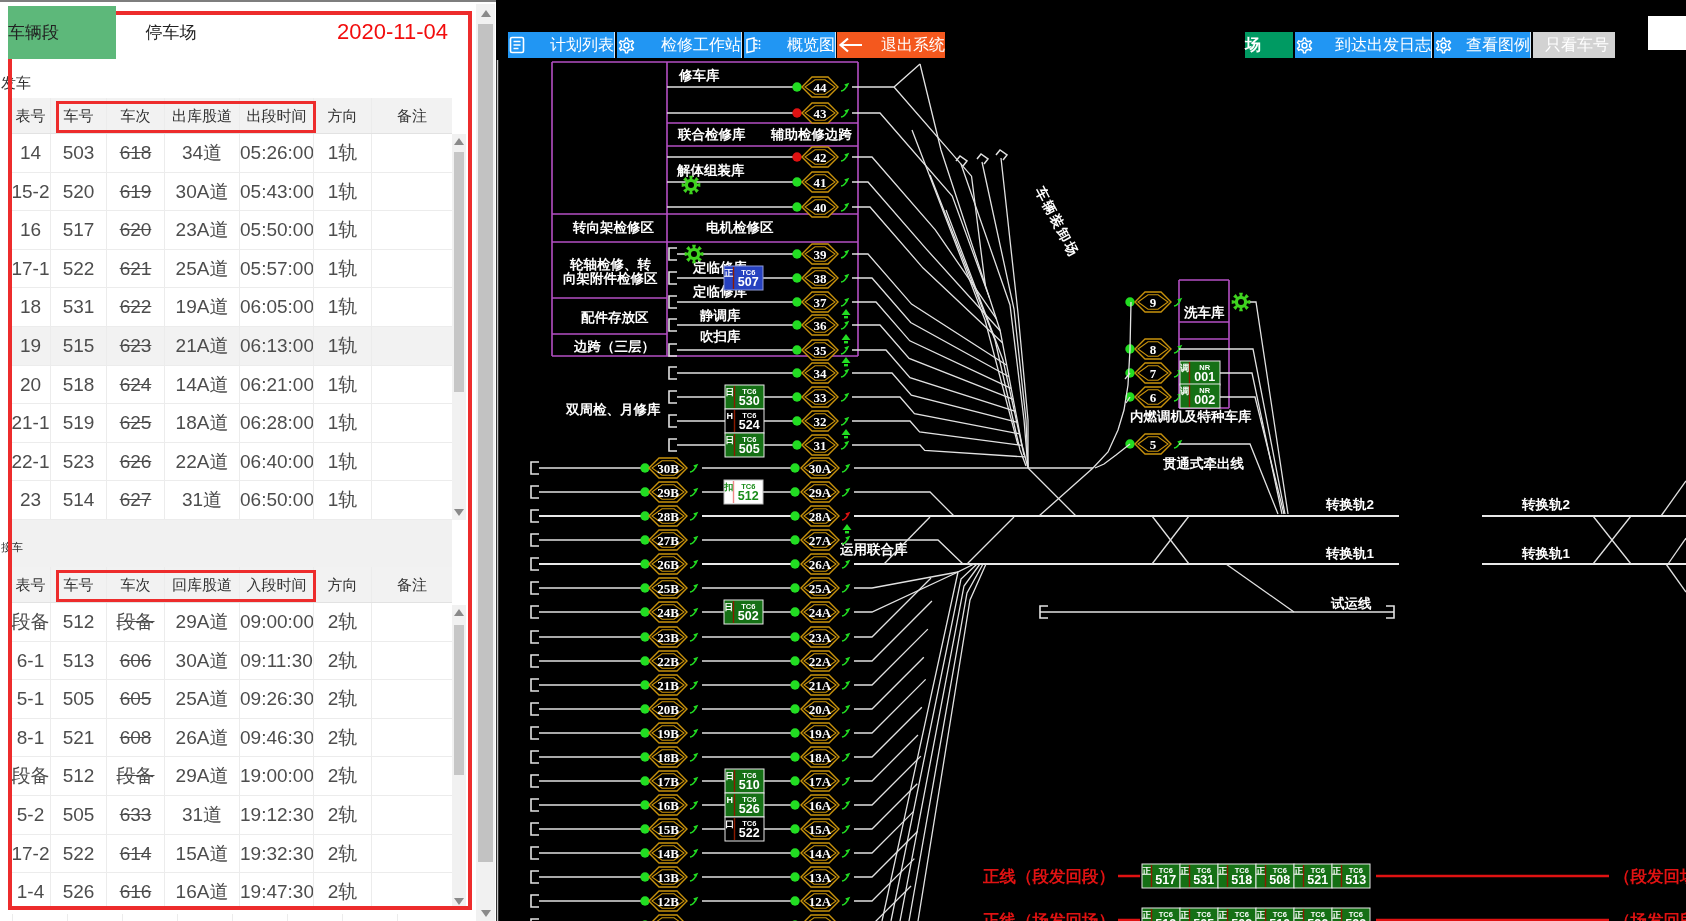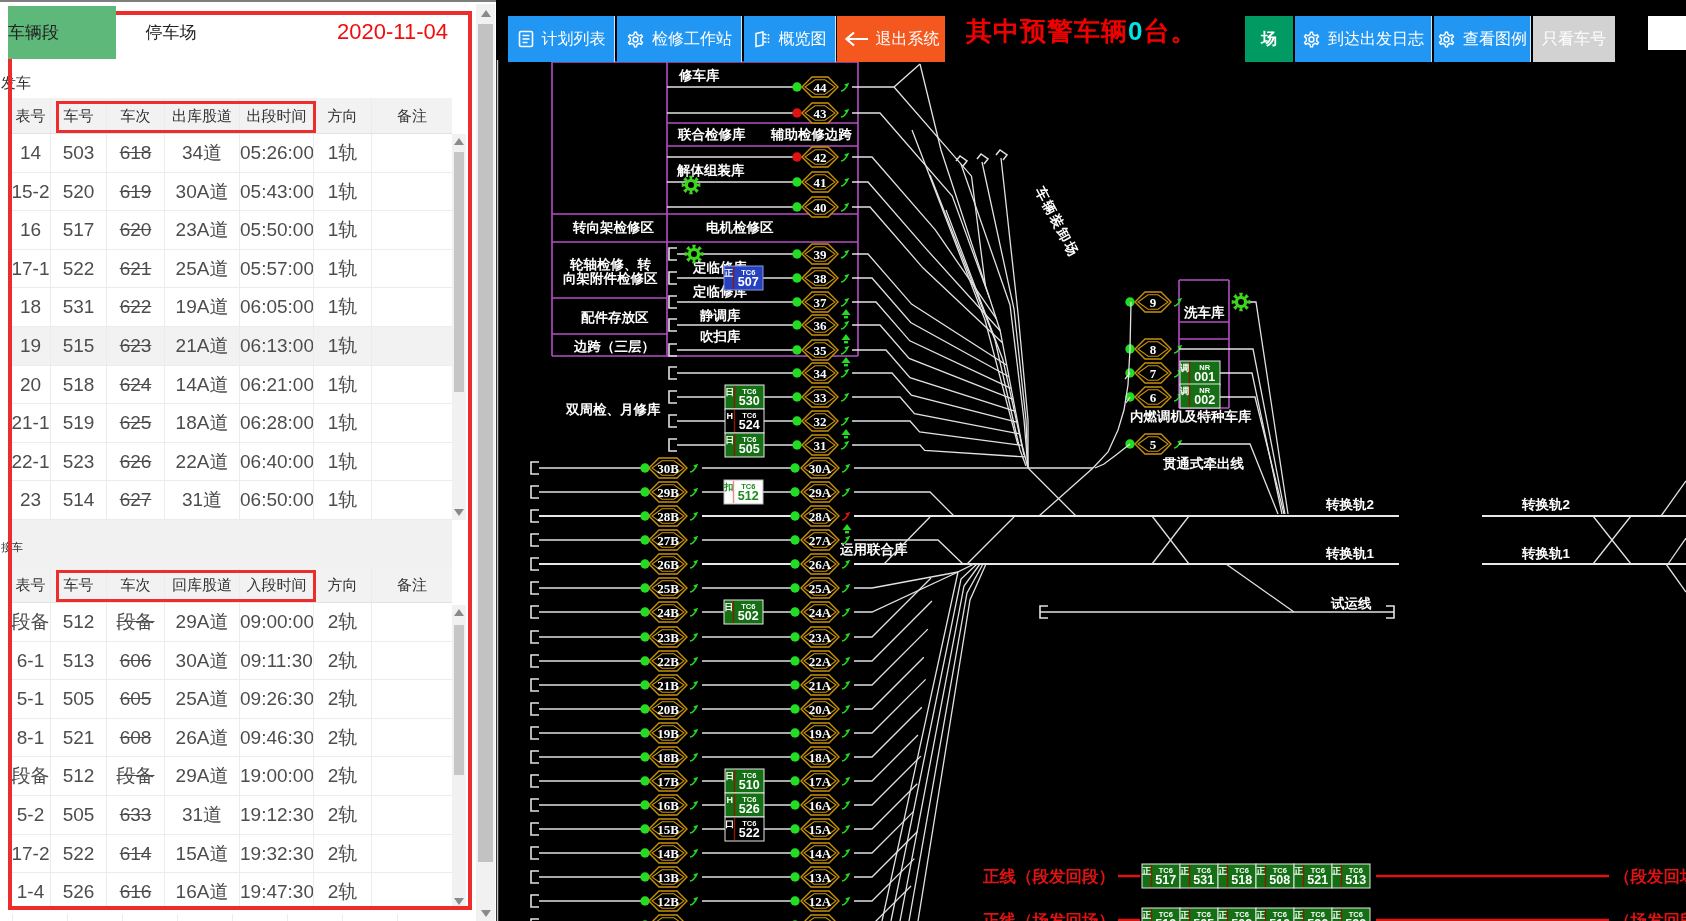--- a/index.html
+++ b/index.html
@@ -25,21 +25,21 @@
 #partialrow{position:absolute;left:12px;top:912px;width:440px;height:9px;background:#fff;z-index:4;background-image:linear-gradient(90deg,#ececec 1px,transparent 1px);background-size:55px 9px}
 .tsb{position:absolute;left:452px;width:14px;background:#f1f1f1;z-index:2}
 .tsb .thumb{position:absolute;left:2px;width:10px;background:#c6c6c6}
 .arr{position:absolute;left:2px;width:0;height:0;border-left:5px solid transparent;border-right:5px solid transparent}
 .arr.up{border-bottom:7px solid #8a8a8a}
 .arr.dn{border-top:7px solid #8a8a8a}
 #outersb{position:absolute;left:476px;top:2px;width:19px;height:919px;background:#f1f1f1;z-index:6}
 #outersb .arr{left:4.5px}
 #outersb .othumb{position:absolute;left:2px;top:20px;width:15px;height:838px;background:#c2c2c2}
 #topbar{position:absolute;left:0;top:0;width:1686px;height:60px;z-index:4}
-.btn{position:absolute;top:16px;height:46px;color:#fff;font-size:16px;display:flex;align-items:center;justify-content:center}
+.btn{position:absolute;top:32px;height:26px;color:#fff;font-size:16px;display:flex;align-items:center;justify-content:space-between}
 .btn svg{margin-right:7px}
 .btn.blue{background:#2196f3;border-right:1px solid #cfe7fb}
 .btn.orange{background:#f4581e}
 .btn.teal{background:#009a62;font-weight:bold}
 .btn.graybtn{background:#d2d2d2}
 #warn{position:absolute;left:966px;top:14px;color:#f20000;font-size:26px;font-weight:bold;letter-spacing:1px}
 #zero{color:#00e5e5}
 #whitebox{position:absolute;left:1648px;top:16px;width:38px;height:34px;background:#fff}
 </style></head>
 <body>
@@ -770,40 +770,39 @@
           <circle cx="15.5" cy="12.2" r="0.9" fill="#fff"></circle>
         </svg>
         <span>概览图</span>
       </div>
   <div class="btn orange" style="left:837px;width:108px">
         <svg width="26" height="16" viewBox="0 0 26 16">
           <path d="M25 8 L4 8 M11 1.5 L3.5 8 L11 14.5" fill="none" stroke="#fff" stroke-width="2.2"></path>
         </svg>
         <span>退出系统</span>
       </div>
-  <div id="warn">其中预警车辆<span id="zero">0</span>台。</div>
   <div class="btn teal" style="left:1245px;width:48px">
         <span style="margin-left:0">场</span>
       </div>
   <div class="btn blue" style="left:1295px;width:137px">
         <svg width="19" height="19" viewBox="0 0 20 20">
           <path d="M10 1.5 L12 1.5 L12.6 4 A6.4 6.4 0 0 1 14.8 5.2 L17.2 4.3 L18.3 6.2 L16.4 8 A6.4 6.4 0 0 1 16.4 10.5 L18.3 12.3 L17.2 14.2 L14.8 13.3 A6.4 6.4 0 0 1 12.6 14.5 L12 17 L10 17 L9.4 14.5 A6.4 6.4 0 0 1 7.2 13.3 L4.8 14.2 L3.7 12.3 L5.6 10.5 A6.4 6.4 0 0 1 5.6 8 L3.7 6.2 L4.8 4.3 L7.2 5.2 A6.4 6.4 0 0 1 9.4 4 Z" transform="translate(-1,0.8)" fill="none" stroke="#fff" stroke-width="1.5"></path>
           <circle cx="10" cy="10" r="2.6" fill="none" stroke="#fff" stroke-width="1.5"></circle>
         </svg>
         <span>到达出发日志</span>
       </div>
   <div class="btn blue" style="left:1434px;width:97px">
         <svg width="19" height="19" viewBox="0 0 20 20">
           <path d="M10 1.5 L12 1.5 L12.6 4 A6.4 6.4 0 0 1 14.8 5.2 L17.2 4.3 L18.3 6.2 L16.4 8 A6.4 6.4 0 0 1 16.4 10.5 L18.3 12.3 L17.2 14.2 L14.8 13.3 A6.4 6.4 0 0 1 12.6 14.5 L12 17 L10 17 L9.4 14.5 A6.4 6.4 0 0 1 7.2 13.3 L4.8 14.2 L3.7 12.3 L5.6 10.5 A6.4 6.4 0 0 1 5.6 8 L3.7 6.2 L4.8 4.3 L7.2 5.2 A6.4 6.4 0 0 1 9.4 4 Z" transform="translate(-1,0.8)" fill="none" stroke="#fff" stroke-width="1.5"></path>
           <circle cx="10" cy="10" r="2.6" fill="none" stroke="#fff" stroke-width="1.5"></circle>
         </svg>
         <span>查看图例</span>
       </div>
   <div class="btn graybtn" style="left:1533px;width:82px">
-        <span style="margin-left:0">只看车号</span>
+        <span style="margin-left:12px">只看车号</span>
       </div>
   <div id="whitebox"></div>
 </div>
 
 <div id="panel">
   <div id="tabrow"></div>
   <div id="redborder"></div>
   <div id="tab2">停车场</div>
   <div id="tab1">车辆段</div>
   <div id="date">2020-11-04</div>

